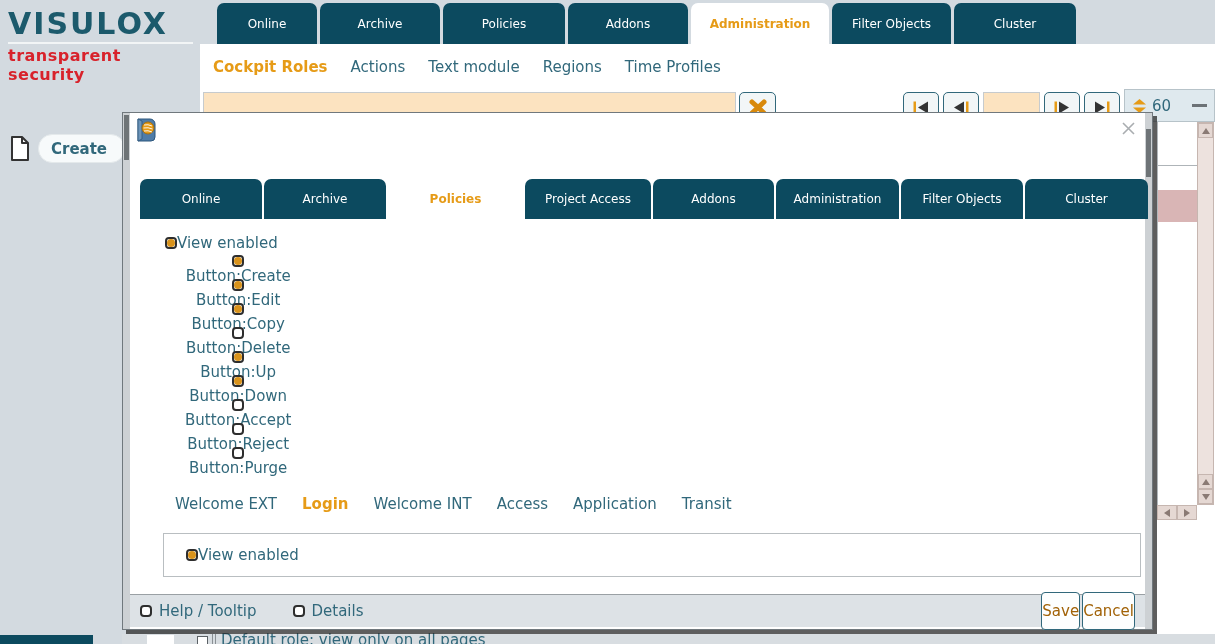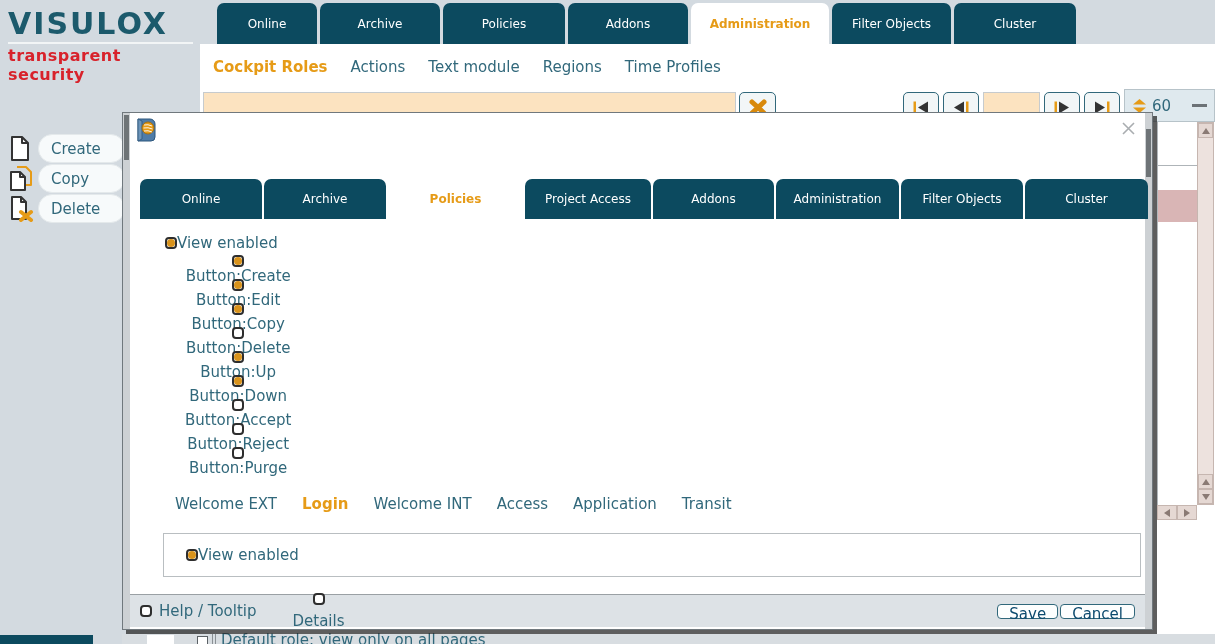--- a/index.html
+++ b/index.html
@@ -19,21 +19,21 @@
   .main-nav { left:217px; top:3px; height:41px; display:flex; gap:3px; }
   .tab { background:#0c4a5f; color:#fff; font-size:12px; display:flex; align-items:center; justify-content:center; border-radius:7px 7px 0 0; cursor:pointer; }
   .tab.active { background:#ffffff; color:#e69b17; font-weight:bold; }
 
   
   .sub-nav { left:213px; top:56px; height:22px; display:flex; gap:23px; align-items:center; }
   .subnav-link { font-size:15px; color:#31687b; cursor:pointer; }
   .subnav-link.active { color:#e69b17; font-weight:bold; }
 
   
-  .sidebar { left:8px; top:134px; width:122px; display:flex; flex-direction:column; gap:1px; }
+  .sidebar { left:8px; top:134px; width:122px; display:flex; flex-direction:row; gap:7px;font-weight:bold; }
   .side-item { display:flex; align-items:center; height:29px; cursor:pointer; }
   .side-icon { width:26px; height:28px; flex:none; display:flex; align-items:center; }
   .side-pill { margin-left:4px; width:87px; height:29px; background:#f7fafb; border:1px solid #e4e9eb; border-radius:14px; display:flex; align-items:center; padding-left:12px; font-size:15px; color:#31687b; }
 
   
   .search-field { left:203px; top:92px; width:533px; height:29px; background:#fce3c0; border:1px solid #c6cbce; }
   .clear-btn { left:739px; top:92px; width:37px; height:31px; background:#f2f6f7; border:1px solid #31687b; border-radius:5px; display:flex; align-items:center; justify-content:center; cursor:pointer; }
   .pager { left:903px; top:92px; display:flex; gap:4px; }
   .pg-btn { width:36px; height:31px; background:#f2f6f7; border:1px solid #31687b; border-radius:5px; display:flex; align-items:center; justify-content:center; cursor:pointer; }
   .pg-input { width:57px; height:31px; background:#fce3c0; border:1px solid #c6cbce; }
@@ -78,22 +78,22 @@
   .perm-row.lvl1 { margin-left:20px;flex-direction:column; }
   .cb { width:12px; height:12px; background:#fff; border:2px solid #2e2e2e; border-radius:4px; flex:none; }
   .cb.checked { position:relative; }
   .cb.checked::after { content:""; position:absolute; left:0; top:0; width:8px; height:8px; background:#d9931c; border-radius:50%; }
   .cb-label { font-size:15px; color:#31687b; }
   .page-tabs { left:52px; top:382px; display:flex; gap:25px; }
   .login-panel { left:40px; top:420px; width:978px; height:44px; border:1px solid #b9bec1; display:flex; align-items:center; padding-left:22px; }
   .login-panel .perm-row { height:auto; }
   .dlg-footer { left:7px; bottom:2px; width:1015px; height:33px; background:#dde2e6; border-top:1px solid #9aa0a4; display:flex; align-items:center; padding:0 10px; }
   .footer-cb-group { display:flex; align-items:center; gap:7px; cursor:pointer; }
-  .footer-cb-group + .footer-cb-group { margin-left:36px;flex-direction:column; }
-  .btn { height:15px; padding:0 11px; background:#fdfefe; border:1px solid #31687b; border-radius:4px; color:#0c4a6e; font-size:15px; font-family:"DejaVu Sans",sans-serif; cursor:pointer; }
+  .footer-cb-group + .footer-cb-group { margin-left:36px; }
+  .btn { height:38px; padding:0 0; background:#fdfefe; border:1px solid #31687b; border-radius:4px; color:#a16207; font-size:15px; font-family:"DejaVu Sans",sans-serif; cursor:pointer; }
   .btn + .btn { margin-left:2px; }
   .spacer { flex:1; }
 </style>
 </head>
 <body>
 
 <div class="screen">
 
   <div class="main-panel"></div>
 

